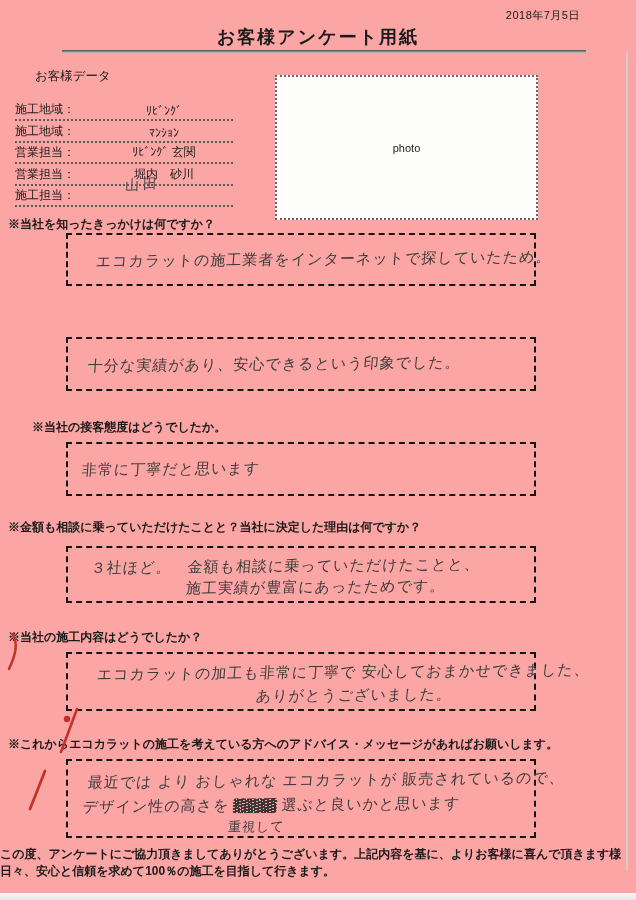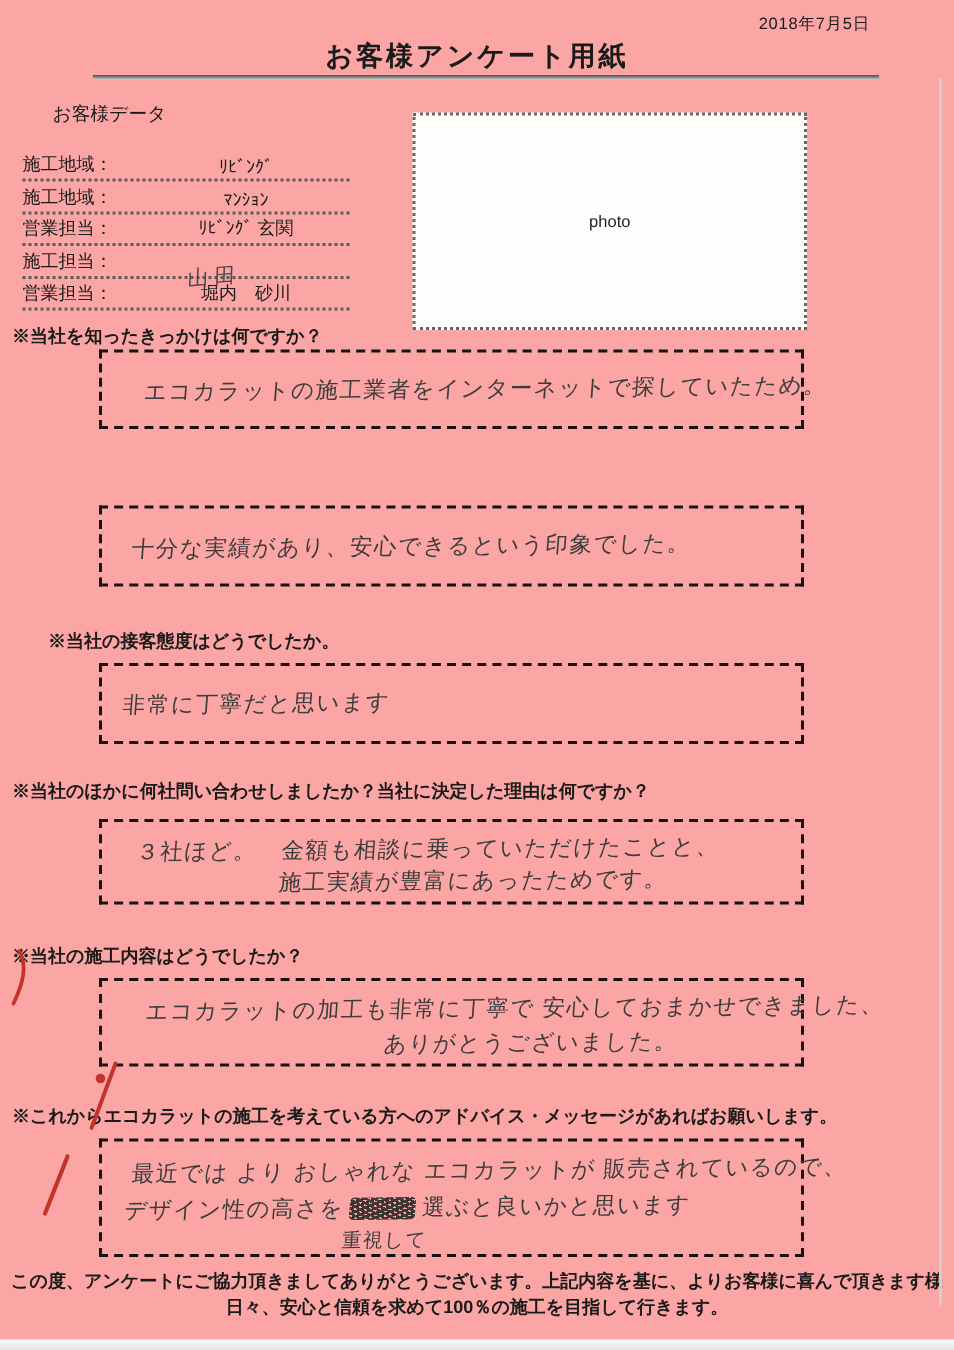--- a/index.html
+++ b/index.html
@@ -29,21 +29,21 @@
   .answer-box{position:absolute;left:66px;width:466px;border:2.5px dashed #141414;background:transparent;}
   .hand{position:absolute;font-size:15px;color:#3c3c3c;white-space:nowrap;
     transform:skewX(-5deg) rotate(-0.6deg);letter-spacing:1px;}
   .hand-small{font-size:13px;}
   .hand-sign{position:absolute;font-size:14px;color:#4a4a4a;transform:rotate(-4deg) skewX(-6deg);letter-spacing:4px;}
   .scribble{display:inline-block;width:44px;height:15px;vertical-align:-3px;margin:0 4px;
     border-radius:3px;opacity:.9;
     background:
       repeating-linear-gradient(28deg,transparent 0 1px,#2e2e2e 1px 2.6px),
       repeating-linear-gradient(-22deg,transparent 0 1.4px,#222 1.4px 3px);}
-  .footer-note{position:absolute;top:846px;left:0;width:100%;text-align:center;
+  .footer-note{position:absolute;top:846px;left:0;width:100%;
     font-size:12px;font-weight:bold;line-height:16.5px;}
   .red-marks{position:absolute;left:0;top:0;pointer-events:none;}
 </style>
 </head>
 <body>
 
 <div class="page">
 
   <div class="doc-date">2018年7月5日</div>
   <div class="doc-title">お客様アンケート用紙</div>
@@ -58,26 +58,26 @@
     </div>
     <div class="field-row">
       <span class="field-label">施工地域：</span>
       <span class="field-value">ﾏﾝｼｮﾝ</span>
     </div>
     <div class="field-row">
       <span class="field-label">営業担当：</span>
       <span class="field-value">ﾘﾋﾞﾝｸﾞ 玄関</span>
     </div>
     <div class="field-row">
+      <span class="field-label">営業担当：</span>
+      <span class="field-value">堀内　砂川</span>
+    </div>
+    <div class="field-row">
       <span class="field-label">施工担当：</span>
       <span class="field-value"></span>
-    </div>
-    <div class="field-row">
-      <span class="field-label">営業担当：</span>
-      <span class="field-value">堀内　砂川</span>
     </div>
   </div>
   <span class="hand-sign" style="left:125px;top:176px;">山田</span>
 
   <div class="photo-box">
     <span>photo</span>
   </div>
 
   <div class="q-label" style="top:200px;margin-top:16px;">※当社を知ったきっかけは何ですか？</div>
   <div class="answer-box" style="top:233px;height:49px;">
@@ -86,21 +86,21 @@
 
   <div class="answer-box" style="top:337px;height:50px;">
     <span class="hand" style="left:20px;top:16px;">十分な実績があり、安心できるという印象でした。</span>
   </div>
 
   <div class="q-label" style="top:419px;margin-left:24px;">※当社の接客態度はどうでしたか。</div>
   <div class="answer-box" style="top:442px;height:50px;">
     <span class="hand" style="left:14px;top:16px;">非常に丁寧だと思います</span>
   </div>
 
-  <div class="q-label" style="top:519px;">※当社のほかに何社問い合わせしましたか？当社に決定した理由は何ですか？</div>
+  <div class="q-label" style="top:519px;">※金額も相談に乗っていただけたことと？当社に決定した理由は何ですか？</div>
   <div class="answer-box" style="top:546px;height:53px;">
     <span class="hand" style="left:23px;top:9px;">３社ほど。　金額も相談に乗っていただけたことと、</span>
     <span class="hand" style="left:118px;top:30px;">施工実績が豊富にあったためです。</span>
   </div>
 
   <div class="q-label" style="top:629px;">※当社の施工内容はどうでしたか？</div>
   <div class="answer-box" style="top:652px;height:55px;">
     <span class="hand" style="left:29px;top:9px;">エコカラットの加工も非常に丁寧で 安心しておまかせできました、</span>
     <span class="hand" style="left:188px;top:32px;">ありがとうございました。</span>
   </div>

